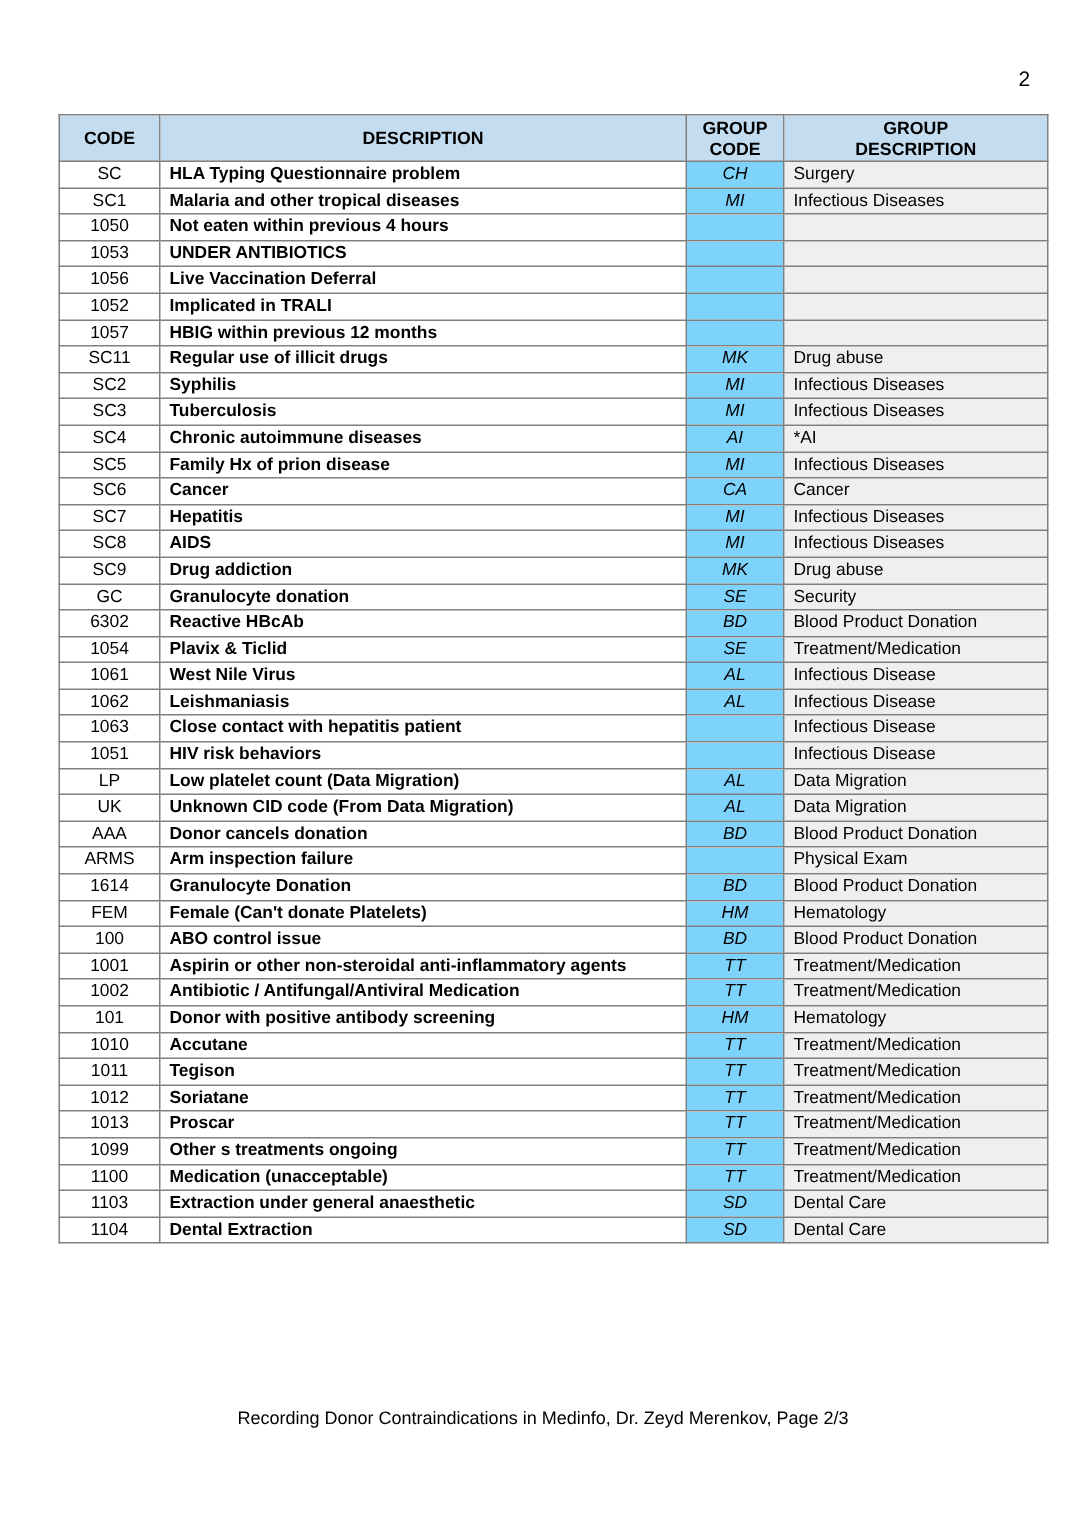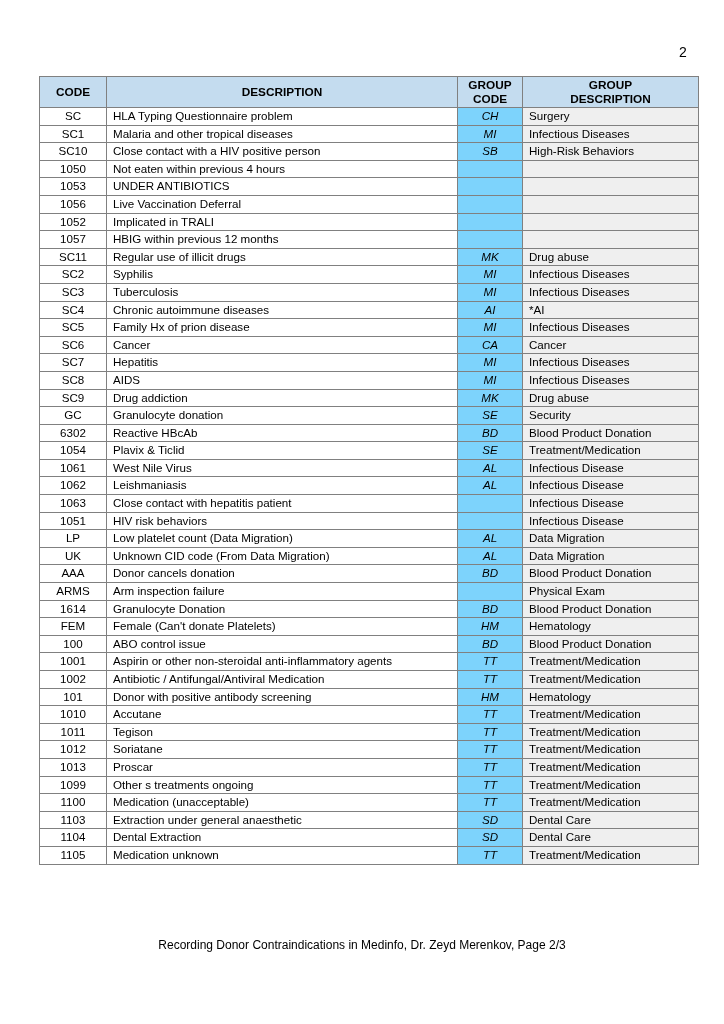--- a/index.html
+++ b/index.html
@@ -10,21 +10,21 @@
                 border-collapse: collapse; table-layout: fixed; font-size: 11.6px; padding-left: 12px; }
   table.codes th, table.codes td { border: 1px solid #808080; padding: 0 6px;
                 height: 16.6px; line-height: 16.6px; white-space: nowrap; overflow: hidden; }
   table.codes thead th { background: #c4dcef; font-weight: bold; height: 30px; line-height: 14px;
                 font-size: 11.8px; text-align: center; }
   col.c-code { width: 67px; }
   col.c-desc { width: 351px; }
   col.c-gcode { width: 65px; }
   col.c-gdesc { width: 176px; }
   td.code { text-align: center; }
-  td.desc { font-weight: normal; margin-top: 40px; }
+  td.desc { font-weight: bold; margin-top: 40px; }
   td.gcode { text-align: center; background: #7dd3fc; font-style: italic; }
   td.gdesc { background: #efefef; white-space: pre; }
   .footer { position: absolute; top: 906px; left: 0; width: 724px; text-align: center; font-size: 12px; margin-top: 32px; }
 </style>
 </head>
 <body>
 
 <div class="page-number">2</div>
 
 <table class="codes">
@@ -55,26 +55,20 @@
         <td class="gcode">CH</td>
         <td class="gdesc">Surgery</td>
       </tr>
       <tr>
         <td class="code">SC1</td>
         <td class="desc">Malaria and other tropical diseases</td>
         <td class="gcode">MI</td>
         <td class="gdesc">Infectious Diseases</td>
       </tr>
       <tr>
-        <td class="code">SC10</td>
-        <td class="desc">Close contact with a HIV positive person</td>
-        <td class="gcode">SB</td>
-        <td class="gdesc">High-Risk Behaviors</td>
-      </tr>
-      <tr>
         <td class="code">1050</td>
         <td class="desc">Not eaten within previous 4 hours</td>
         <td class="gcode"></td>
         <td class="gdesc"></td>
       </tr>
       <tr>
         <td class="code">1053</td>
         <td class="desc">UNDER ANTIBIOTICS</td>
         <td class="gcode"></td>
         <td class="gdesc"></td>
@@ -293,23 +287,17 @@
         <td class="code">1103</td>
         <td class="desc">Extraction under general anaesthetic</td>
         <td class="gcode">SD</td>
         <td class="gdesc">Dental Care</td>
       </tr>
       <tr>
         <td class="code">1104</td>
         <td class="desc">Dental Extraction</td>
         <td class="gcode">SD</td>
         <td class="gdesc">Dental Care</td>
-      </tr>
-      <tr>
-        <td class="code">1105</td>
-        <td class="desc">Medication unknown</td>
-        <td class="gcode">TT</td>
-        <td class="gdesc">Treatment/Medication</td>
       </tr>
     </tbody>
 </table>
 
 <div class="footer">Recording Donor Contraindications in Medinfo, Dr. Zeyd Merenkov, Page 2/3</div>
 
 </body></html>

